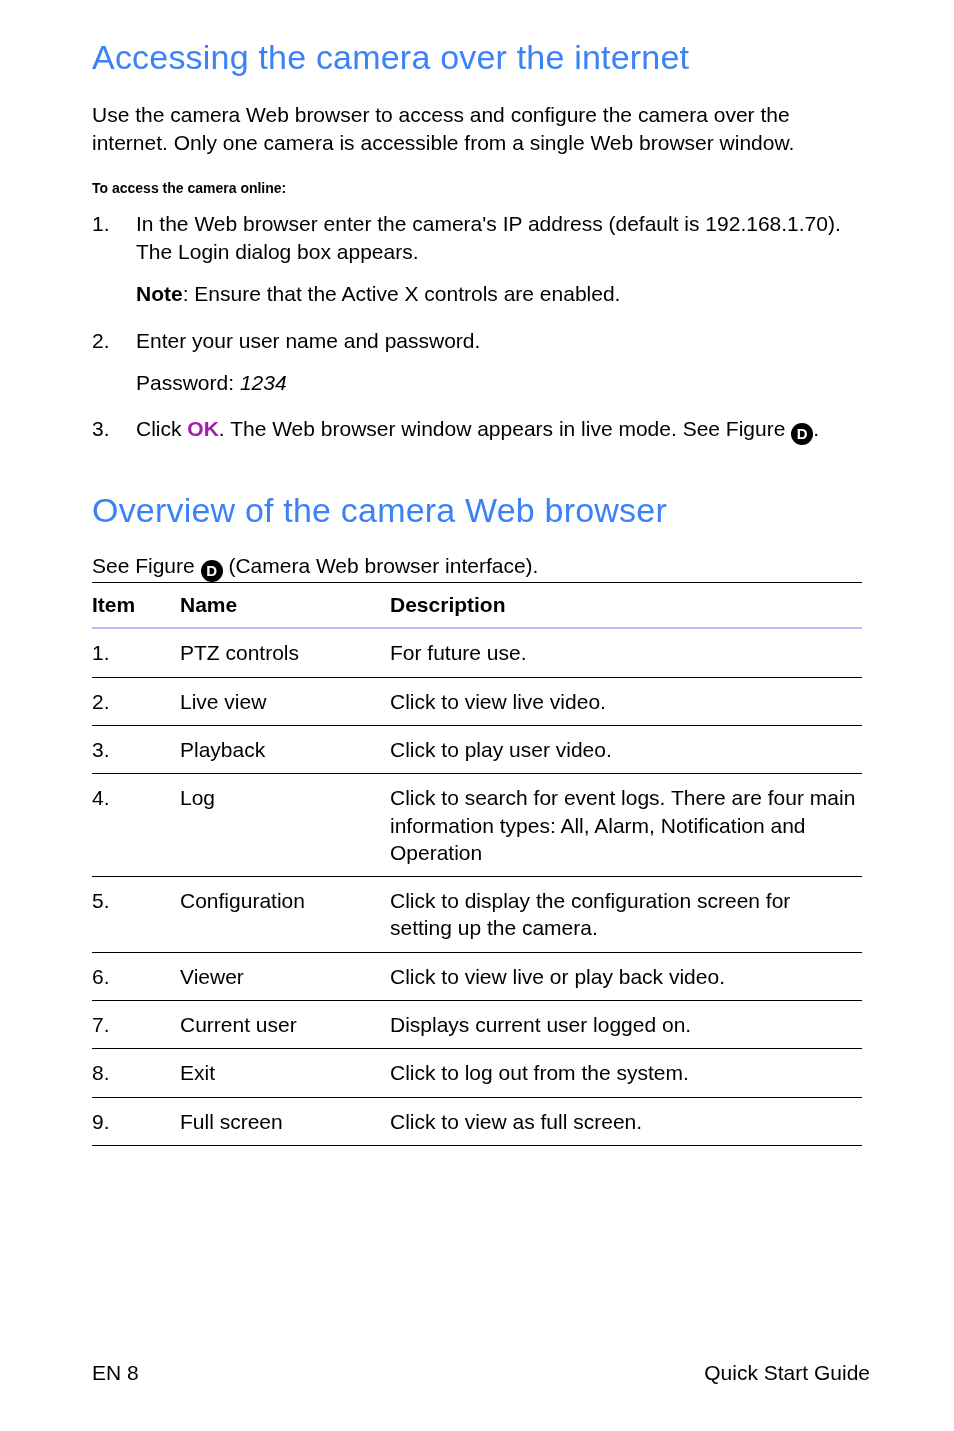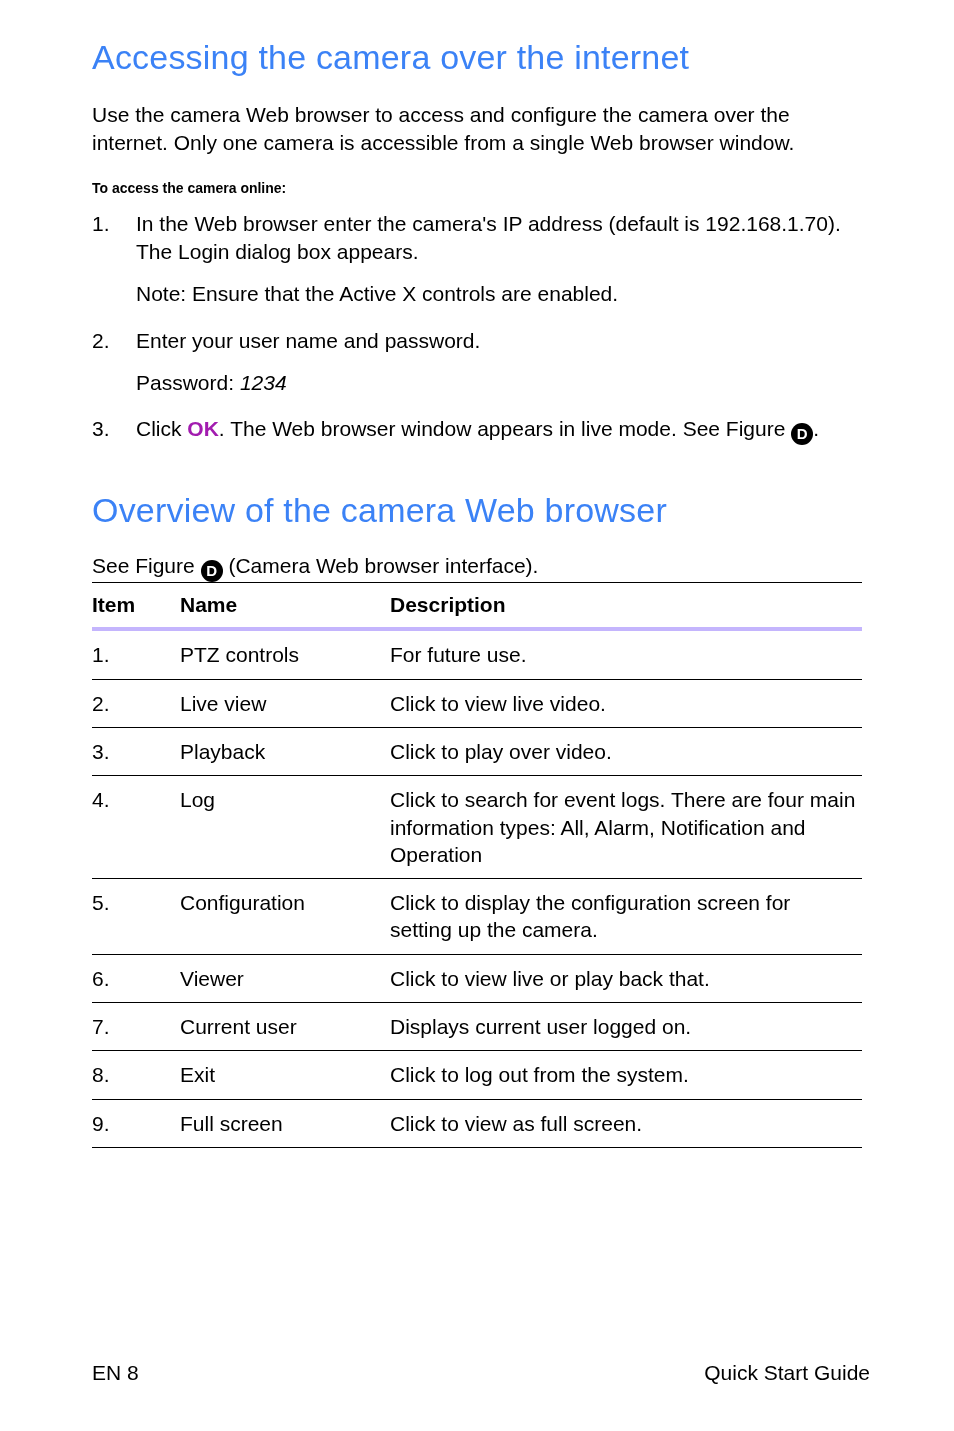--- a/index.html
+++ b/index.html
@@ -51,21 +51,21 @@
       content: counter(step) ".";
       position: absolute;
       left: 0;
       top: 0;
       font-size: 21px;
     }
     ol.steps .sub {
       margin-top: 14px;
       font-size: 21px;
     }
-    .bold { font-weight: normal; }
+    .bold { font-weight: bold; }
     .italic { font-style: italic; }
     .link-color { color: #a21caf; font-weight: bold; }
     .circle-d {
       display: inline-block;
       width: 22px;
       height: 22px;
       border-radius: 50%;
       background: #000000;
       color: #ffffff;
       font-size: 15px;
@@ -84,21 +84,21 @@
     table.desc-table {
       width: 100%;
       border-collapse: collapse;
       font-size: 21px;
     }
     table.desc-table thead th {
       text-align: left;
       font-weight: bold;
       padding: 10px 6px 10px 0;
       border-top: 1.5px solid #000000;
-      border-bottom: 4px solid #c4b5fd;
+      border-bottom: 2px solid #c4b5fd;
     }
     table.desc-table tbody td {
       padding: 10px 6px 10px 0;
       border-bottom: 1px solid #000000;
       vertical-align: top;
       line-height: 1.3;
     }
     table.desc-table tbody tr:last-child td {
       border-bottom: 1.5px solid #000000;
     }
@@ -162,36 +162,36 @@
       <td>For future use.</td>
     </tr>
     <tr>
       <td>2.</td>
       <td>Live view</td>
       <td>Click to view live video.</td>
     </tr>
     <tr>
       <td>3.</td>
       <td>Playback</td>
-      <td>Click to play over video.</td>
+      <td>Click to play user video.</td>
     </tr>
     <tr>
       <td>4.</td>
       <td>Log</td>
       <td>Click to search for event logs. There are four main information types: All, Alarm, Notification and Operation</td>
     </tr>
     <tr>
       <td>5.</td>
       <td>Configuration</td>
       <td>Click to display the configuration screen for setting up the camera.</td>
     </tr>
     <tr>
       <td>6.</td>
       <td>Viewer</td>
-      <td>Click to view live or play back that.</td>
+      <td>Click to view live or play back video.</td>
     </tr>
     <tr>
       <td>7.</td>
       <td>Current user</td>
       <td>Displays current user logged on.</td>
     </tr>
     <tr>
       <td>8.</td>
       <td>Exit</td>
       <td>Click to log out  from the system.</td>

